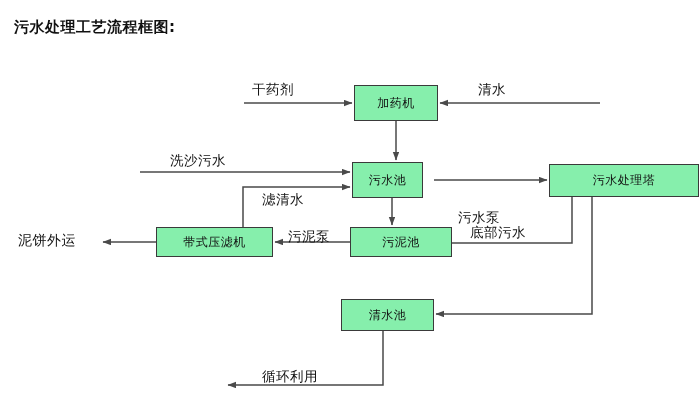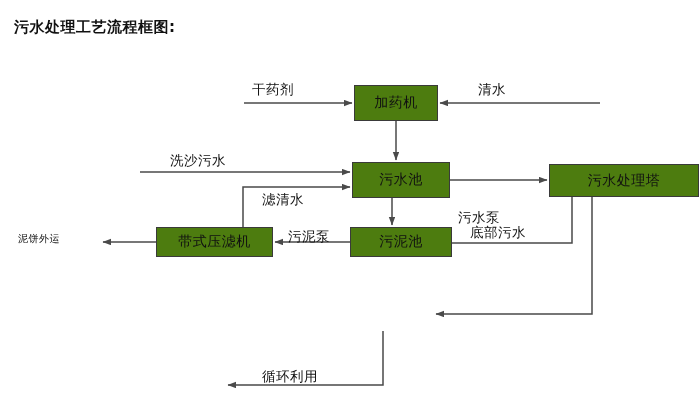--- a/index.html
+++ b/index.html
@@ -38,39 +38,39 @@
     left: 0;
     top: 0;
     width: 700px;
     height: 420px;
     pointer-events: none;
   }
   .node {
     position: absolute;
     box-sizing: border-box;
     border: 1.5px solid #3a3a3a;
-    background: #4d7c0f;
+    background: #86efac;
     display: flex;
     align-items: center;
     justify-content: center;
-    font-size: 14px;
+    font-size: 12px;
     color: #111111;
     white-space: nowrap;
     letter-spacing: 0.5px;
   }
   .edge-label {
     position: absolute;
     font-size: 13.5px;
     color: #111111;
     white-space: nowrap;
     letter-spacing: 0.5px;
   }
   .terminal-label {
     position: absolute;
-    font-size: 10px;
+    font-size: 14px;
     color: #111111;
     white-space: nowrap;
     letter-spacing: 0.5px;
   }
 </style>
 </head>
 <body>
 
 <div id="diagram-root">
 
@@ -108,36 +108,39 @@
 
       <path d="M383,331 L383,385 L228,385" marker-end="url(#arrow)"></path>
 
     </g>
   </svg>
 
   <div class="node" style="left:354px; top:85px; width:84px; height:36px;">
     <span>加药机</span>
   </div>
 
-  <div class="node" style="left:352px; top:162px; width:98px; height:36px;">
+  <div class="node" style="left:352px; top:162px; width:71px; height:36px;">
     <span>污水池</span>
   </div>
 
   <div class="node" style="left:549px; top:164px; width:150px; height:33px;">
     <span>污水处理塔</span>
   </div>
 
   <div class="node" style="left:156px; top:227px; width:117px; height:30px;">
     <span>带式压滤机</span>
   </div>
 
   <div class="node" style="left:350px; top:227px; width:102px; height:30px;">
     <span>污泥池</span>
   </div>
 
+  <div class="node" style="left:341px; top:299px; width:93px; height:32px;">
+    <span>清水池</span>
+  </div>
 
   <div class="edge-label" style="left:252px; top:81px;">干药剂</div>
 
   <div class="edge-label" style="left:478px; top:81px;">清水</div>
 
   <div class="edge-label" style="left:170px; top:152px;">洗沙污水</div>
 
   <div class="edge-label" style="left:458px; top:169px;margin-top:40px;">污水泵</div>
 
   <div class="edge-label" style="left:248px; top:191px;margin-left:14px;">滤清水</div>

